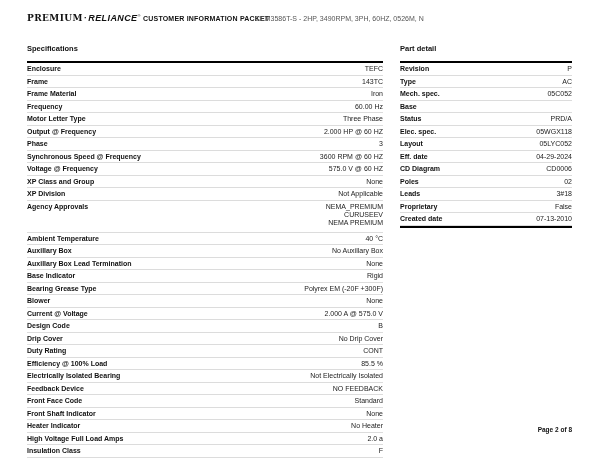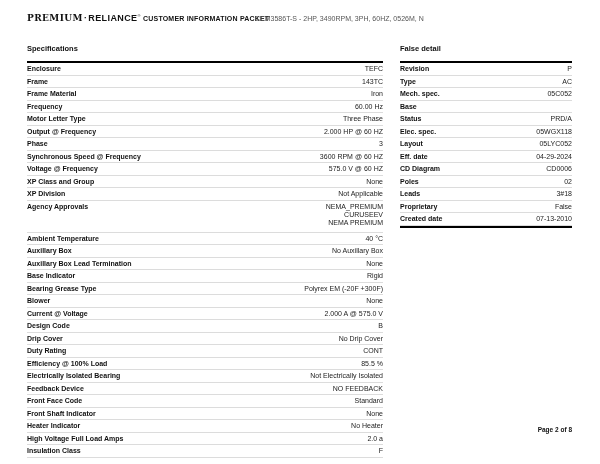--- a/index.html
+++ b/index.html
@@ -5,21 +5,21 @@
   html,body{margin:0;padding:0;}
   body{
     width:600px;height:464px;position:relative;background:#ffffff;
     font-family:"Liberation Sans", sans-serif;color:#111111;overflow:hidden;
   }
   
   .header{position:absolute;top:13px;left:0;width:600px;height:14px;}
   .logo{position:absolute;left:27px;top:0;font-size:9px;letter-spacing:.4px;white-space:nowrap;}
   .logo .baldor{font-family:"DejaVu Serif", serif;font-weight:bold;}
   .logo .dot{font-weight:bold;padding:0 1px;}
-  .logo .reliance{font-weight:bold;}
+  .logo .reliance{font-style:italic;font-weight:bold;}
   .logo .mark{font-size:4px;vertical-align:super;}
   .doc-title{position:absolute;left:143px;top:1.5px;font-size:7px;font-weight:bold;letter-spacing:.2px;white-space:nowrap;}
   .product{position:absolute;left:255px;top:1.5px;font-size:7px;color:#555555;white-space:nowrap;}
   
   .spec-col{position:absolute;left:27px;top:44px;width:356px;}
   .part-col{position:absolute;left:400px;top:44px;width:172px;}
   .section-title{font-size:7.5px;font-weight:bold;margin:0 0 8px 0;}
   .kv-table{border-top:2px solid #000000;}
   .kv-table.closed{border-bottom:2px solid #000000;}
   .row{
@@ -224,21 +224,21 @@
       <div class="row">
         <span class="label">Insulation Class</span>
         <span class="values">
           <div>F</div>
         </span>
       </div>
     </div>
 </div>
 
 <div class="part-col">
-  <div class="section-title">False detail</div>
+  <div class="section-title">Part detail</div>
   <div class="kv-table closed">
       <div class="row">
         <span class="label">Revision</span>
         <span class="values">
           <div>P</div>
         </span>
       </div>
       <div class="row">
         <span class="label">Type</span>
         <span class="values">

